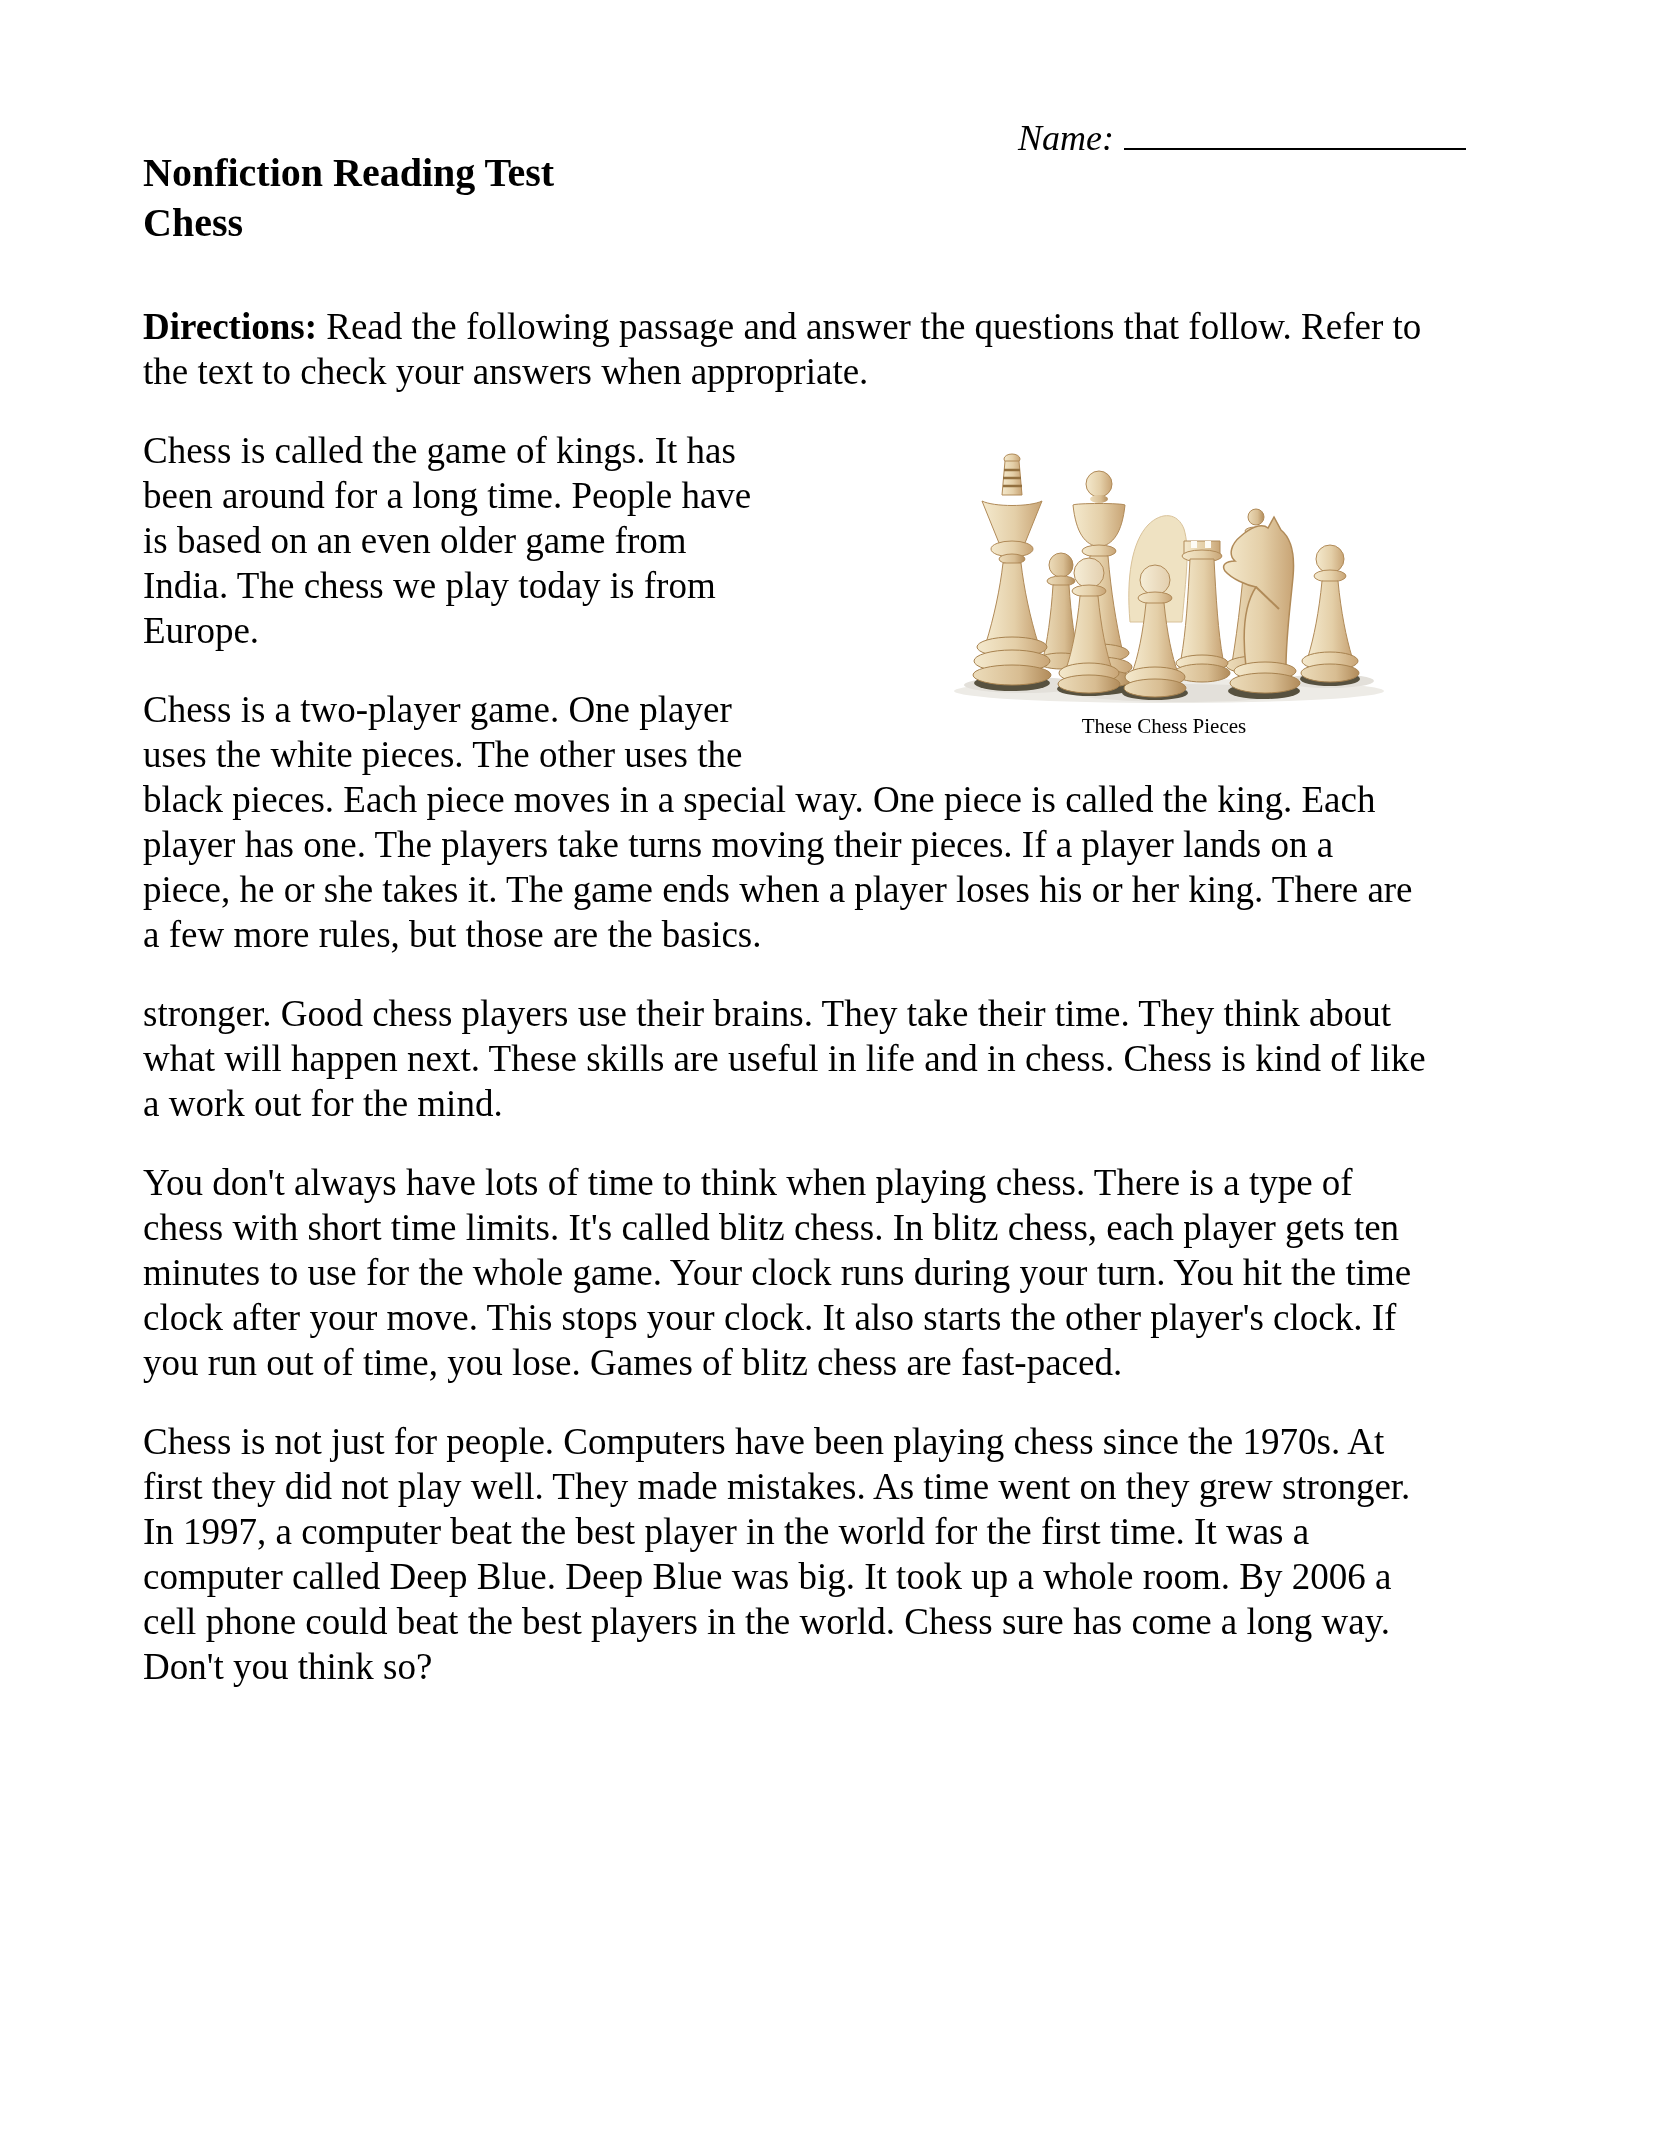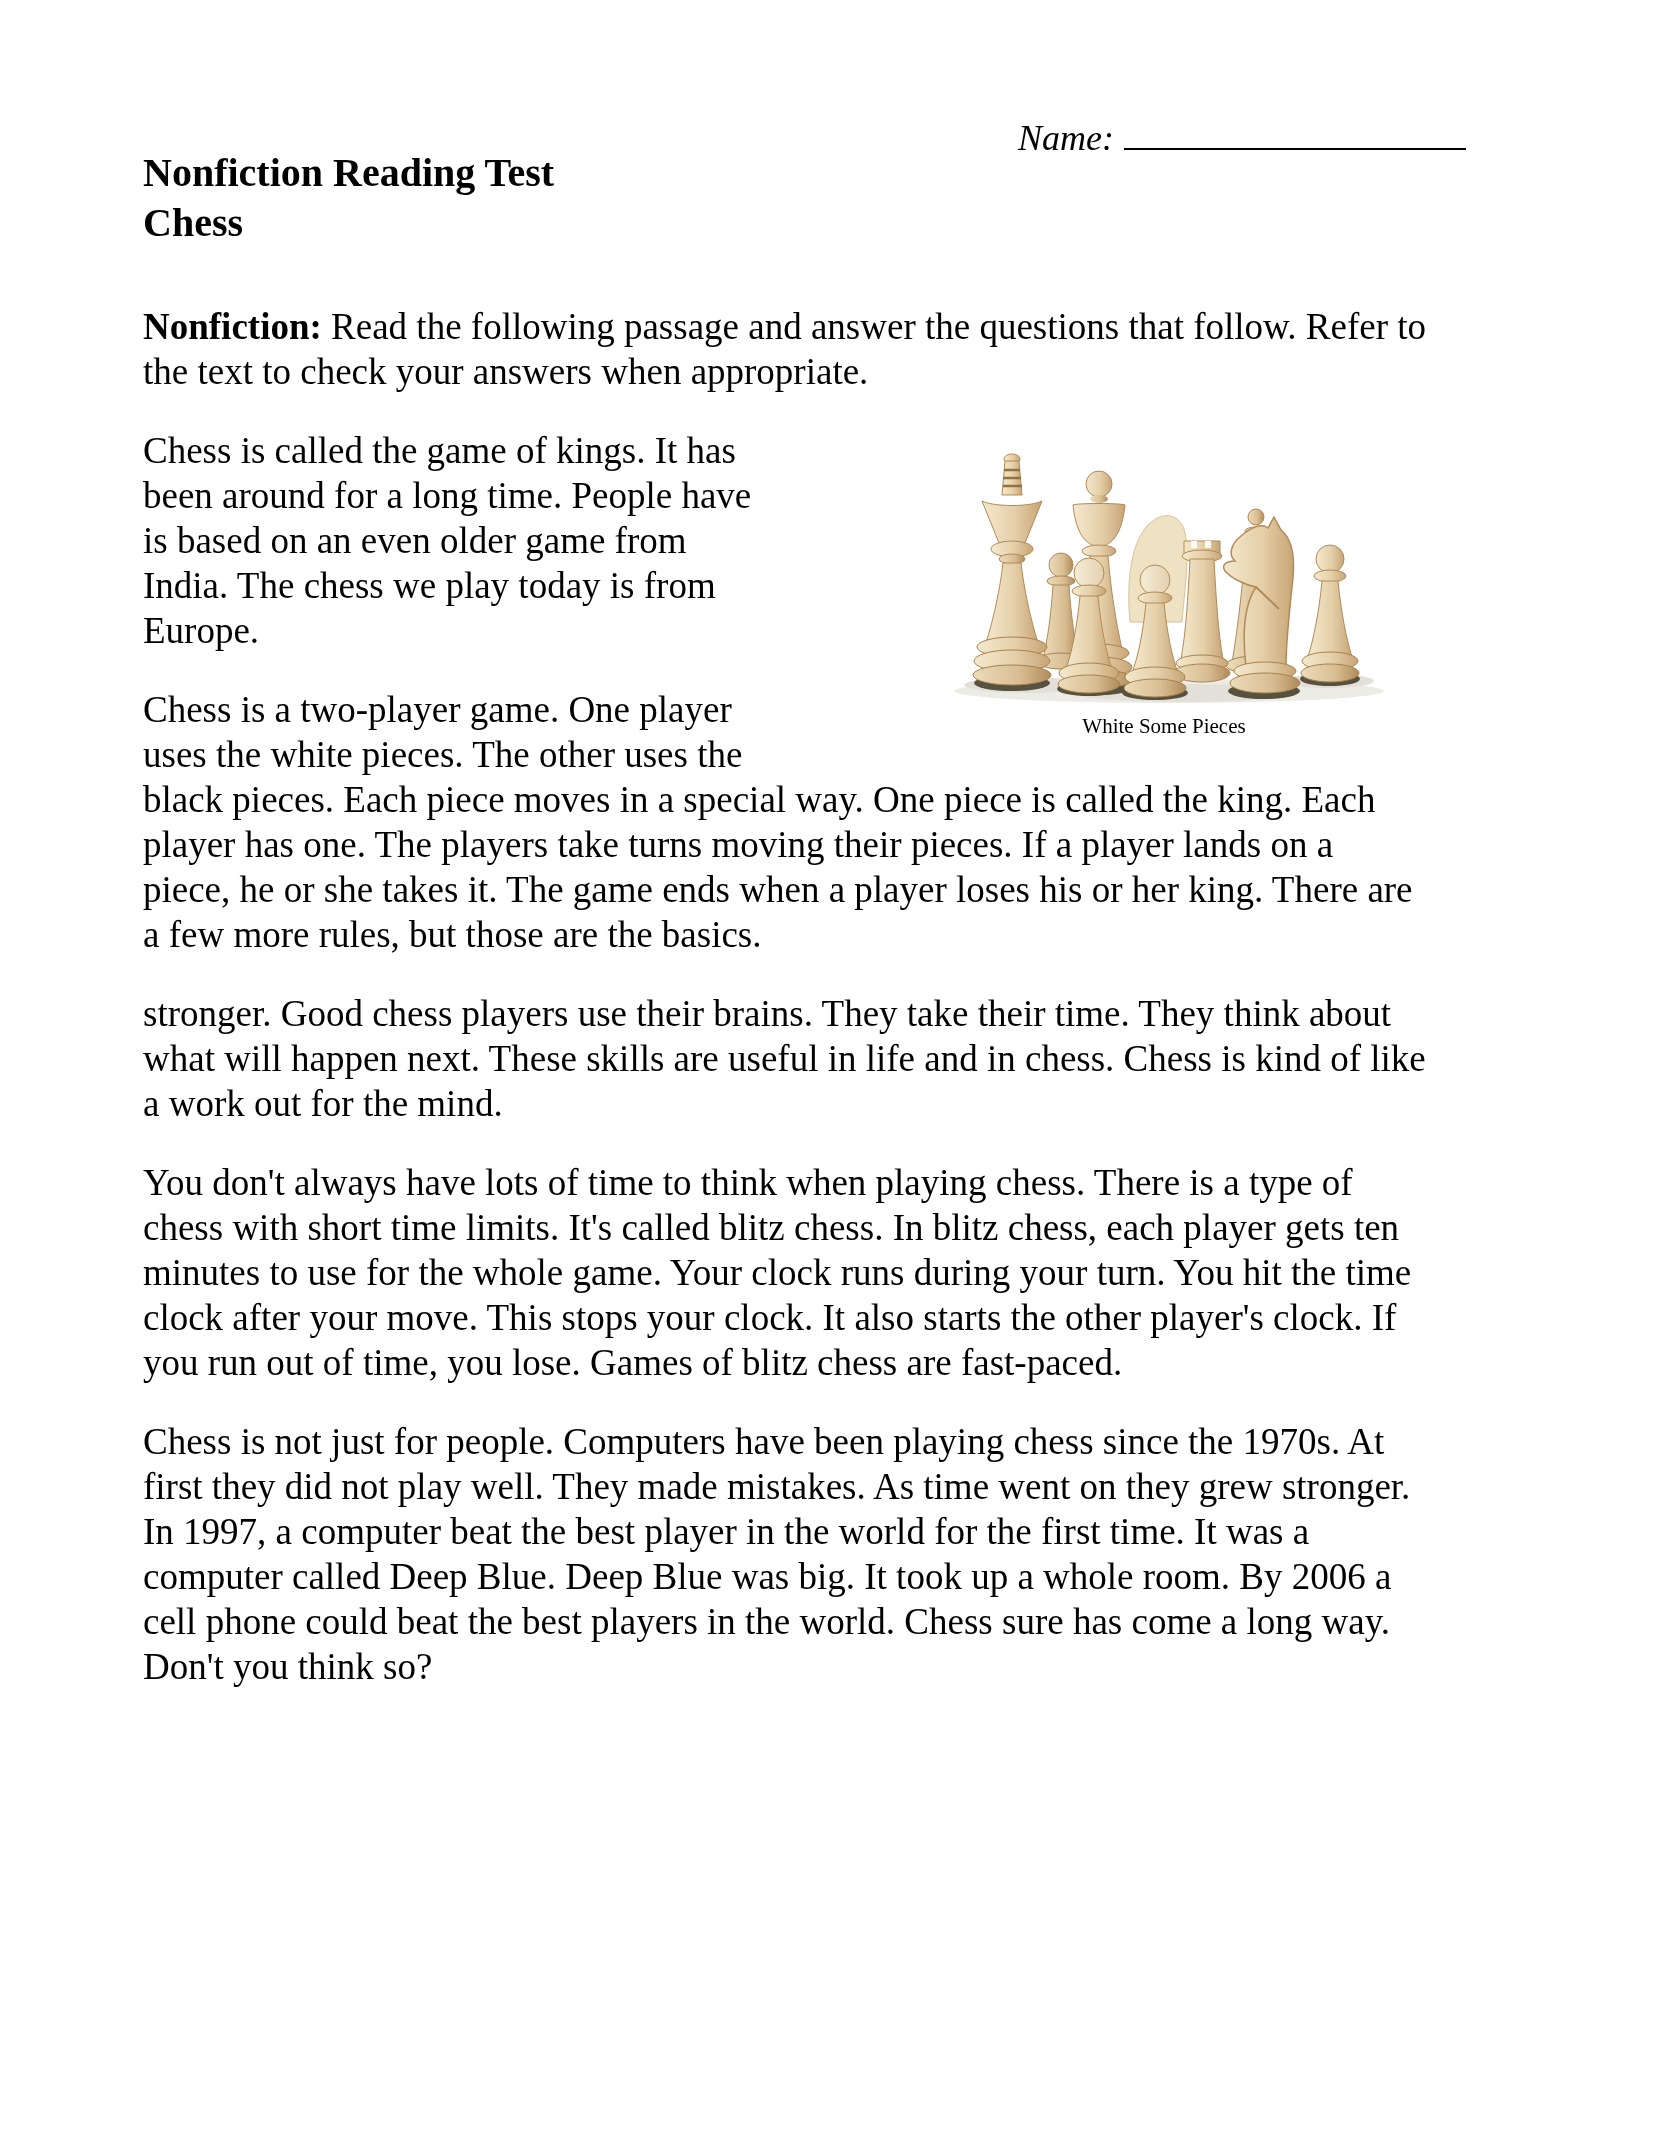--- a/index.html
+++ b/index.html
@@ -47,21 +47,21 @@
     <span>Name:</span><span class="name-line"></span>
   </div>
 
   <div class="content">
     <div class="title-block">
       <div>Nonfiction Reading Test</div>
       <div>Chess</div>
     </div>
 
     <div class="directions bodytext">
-      <div class="tline"><b>Nonfiction:</b><span> Read the following passage and answer the questions that follow. Refer to</span></div>
+      <div class="tline"><b>Directions:</b><span> Read the following passage and answer the questions that follow. Refer to</span></div>
       <div class="tline">the text to check your answers when appropriate.</div>
     </div>
 
     <div class="para bodytext">
         <div class="tline">Chess is called the game of kings. It has</div>
         <div class="tline">been around for a long time. People have</div>
         <div class="tline">is based on an even older game from</div>
         <div class="tline">India. The chess we play today is from</div>
         <div class="tline">Europe.</div>
       </div>
@@ -203,16 +203,16 @@
 
       <g>
         <ellipse cx="396" cy="242" rx="30" ry="7" fill="#57513f"></ellipse>
         <circle cx="396" cy="122" r="14" fill="url(#wood)" stroke="#b08a58" stroke-width="1"></circle>
         <ellipse cx="396" cy="139" rx="16" ry="6" fill="url(#wood)" stroke="#b08a58" stroke-width="1"></ellipse>
         <path d="M388,144 C385,175 380,200 374,220 L418,220 C412,200 407,175 404,144 Z" fill="url(#wood)" stroke="#b08a58" stroke-width="1"></path>
         <ellipse cx="396" cy="224" rx="28" ry="9" fill="url(#wood)" stroke="#a7824f" stroke-width="1"></ellipse>
         <ellipse cx="396" cy="236" rx="29" ry="9" fill="url(#woodD)" stroke="#a7824f" stroke-width="1"></ellipse>
       </g>
     </svg>
-    <div class="figcaption">White Some Pieces</div>
+    <div class="figcaption">These Chess Pieces</div>
   </div>
 
 </div>
 
 </body></html>

